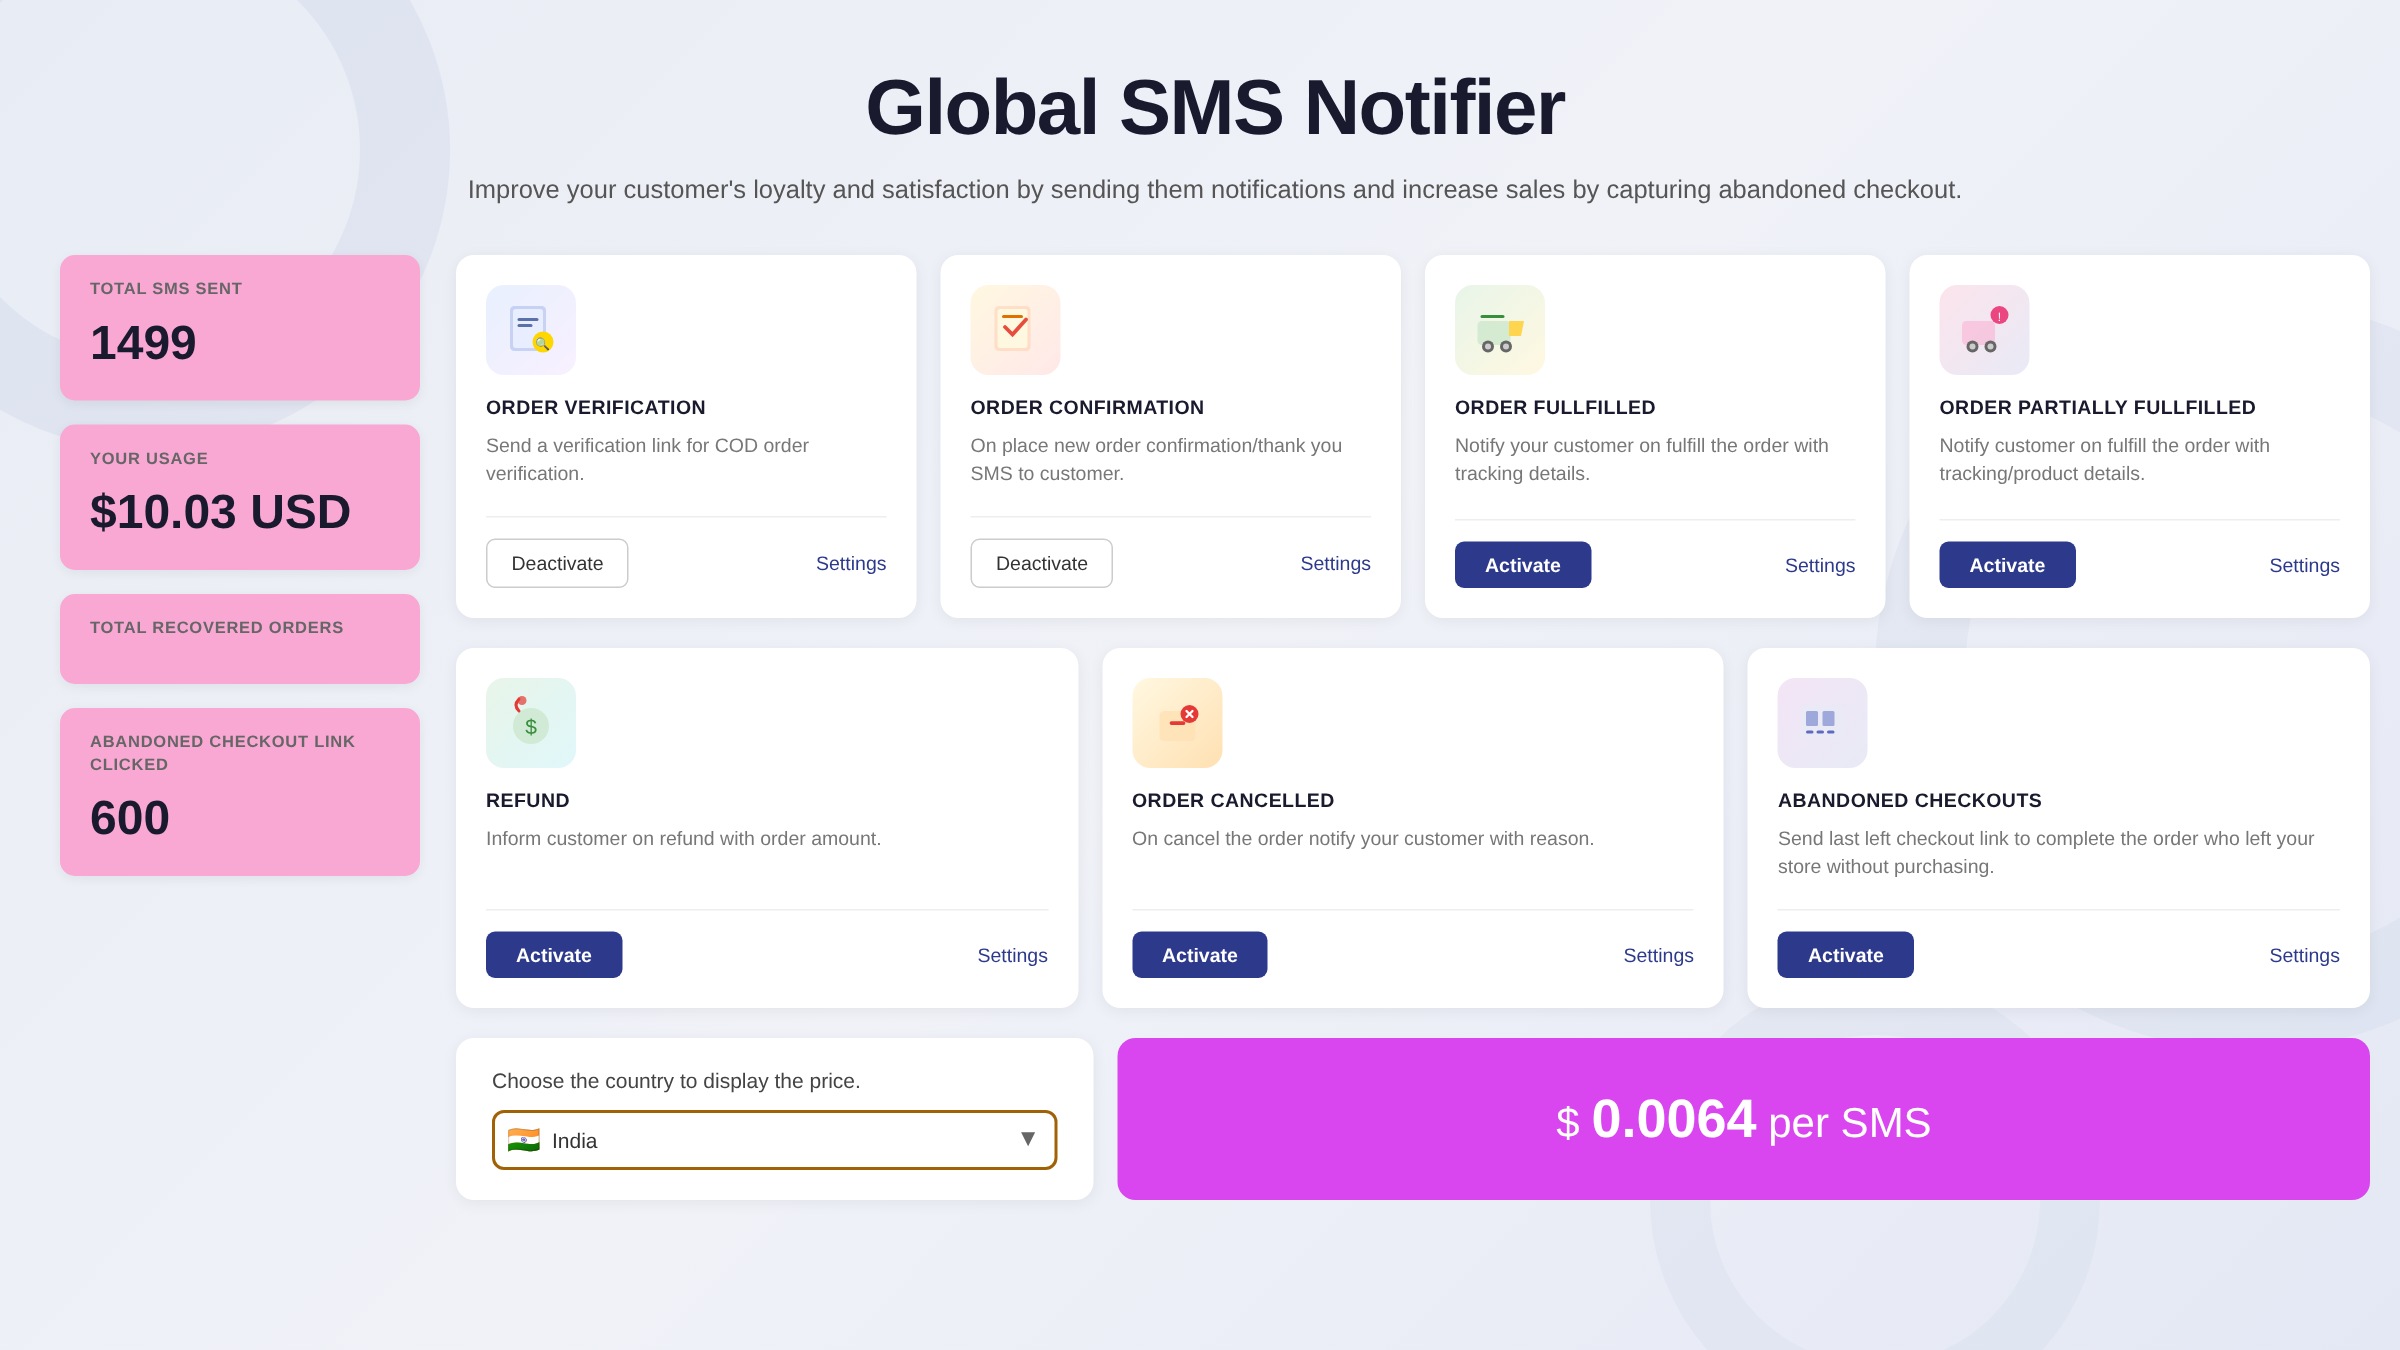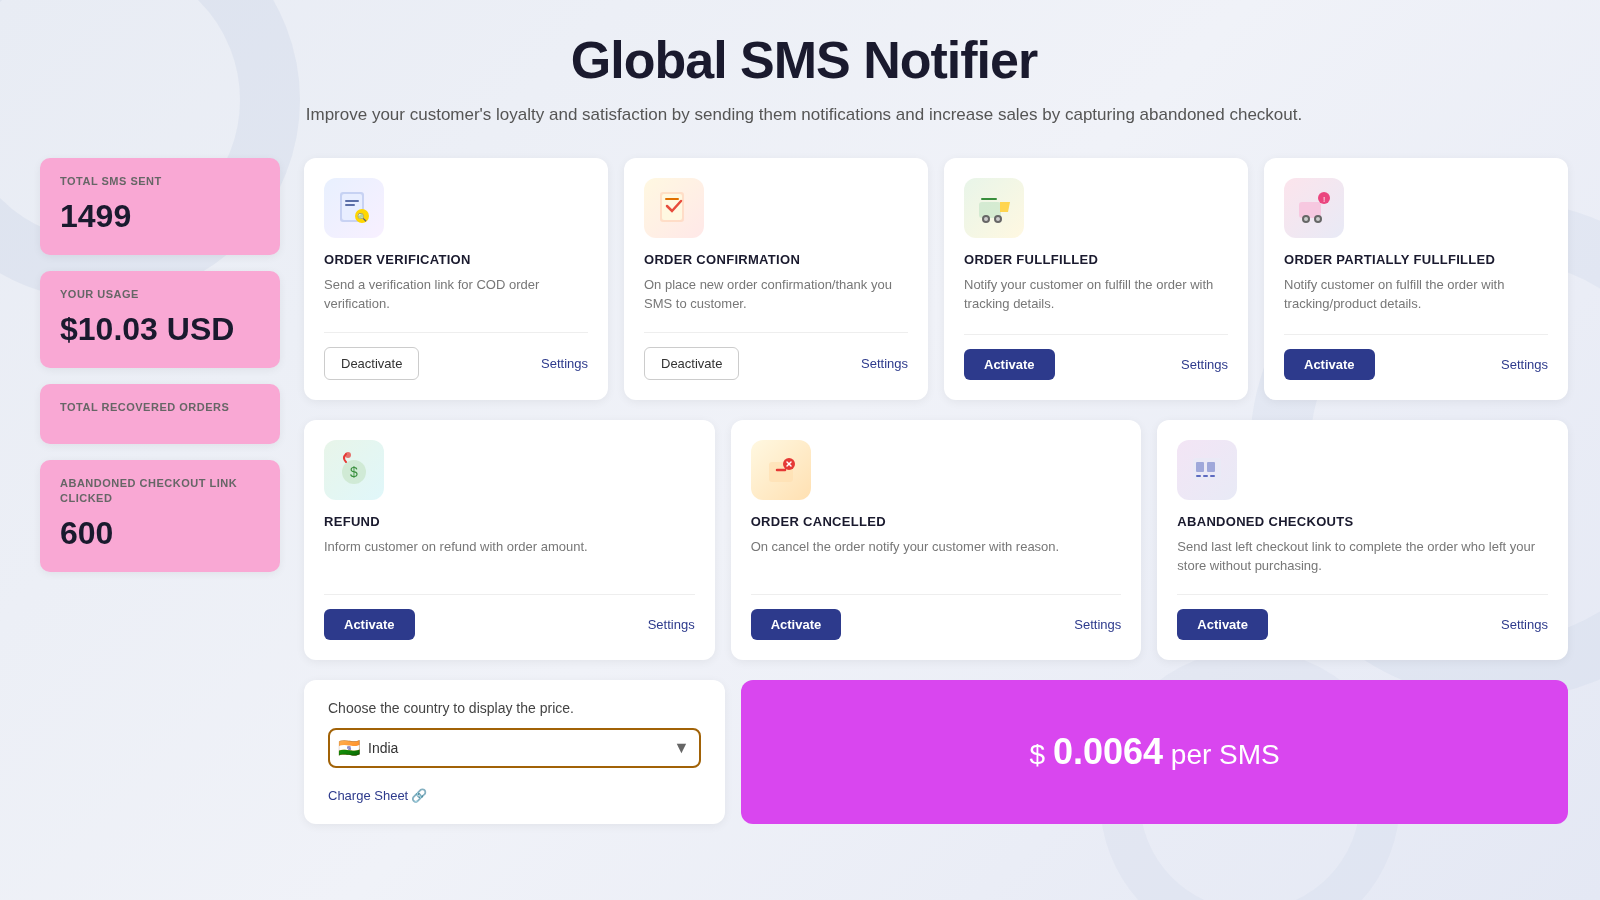--- a/index.html
+++ b/index.html
@@ -30,23 +30,23 @@
       position: absolute;
       width: 300px; height: 300px;
       border-radius: 50%;
       border: 40px solid rgba(200,210,230,0.2);
       bottom: -50px; right: 200px;
       pointer-events: none;
     }
     .page-wrapper {
       position: relative;
       z-index: 1;
-      padding: 30px 32px 30px 40px;
+      padding: 30px 20px 30px 40px;
       max-width: 1600px;
-      margin: 0 auto;
+      margin: 12px auto;
     }
     .header {
       text-align: center;
       margin-bottom: 30px;
     }
     .header h1 {
       font-size: 52px;
       font-weight: 800;
       color: #1a1a2e;
       letter-spacing: -1px;
@@ -447,23 +447,20 @@
           <div class="country-label">Choose the country to display the price.</div>
           <div class="flag-wrapper">
             <span class="flag-icon">🇮🇳</span>
             <select class="country-select" style="padding-left: 38px;">
               <option value="india">India</option>
               <option value="usa">United States</option>
               <option value="uk">United Kingdom</option>
             </select>
             <span class="select-chevron">▼</span>
           </div>
-          <div style="margin-top: 10px;">
-            <a class="charge-link">Charge Sheet 🔗</a>
-          </div>
         </div>
 
         <div class="price-banner">
           <div class="price-text">
             <span>$ </span><strong>0.0064</strong><span> per SMS</span>
           </div>
         </div>
       </div>
     </div>
   </div>

